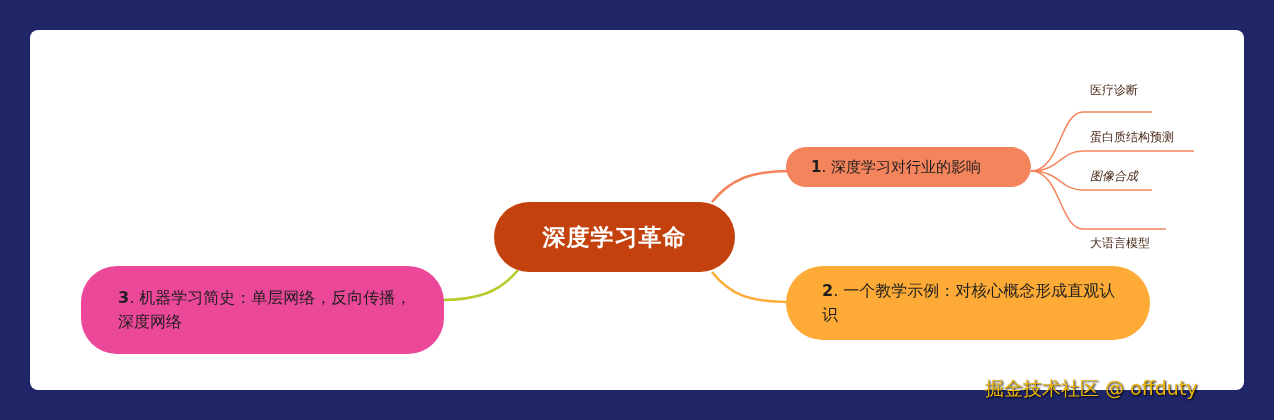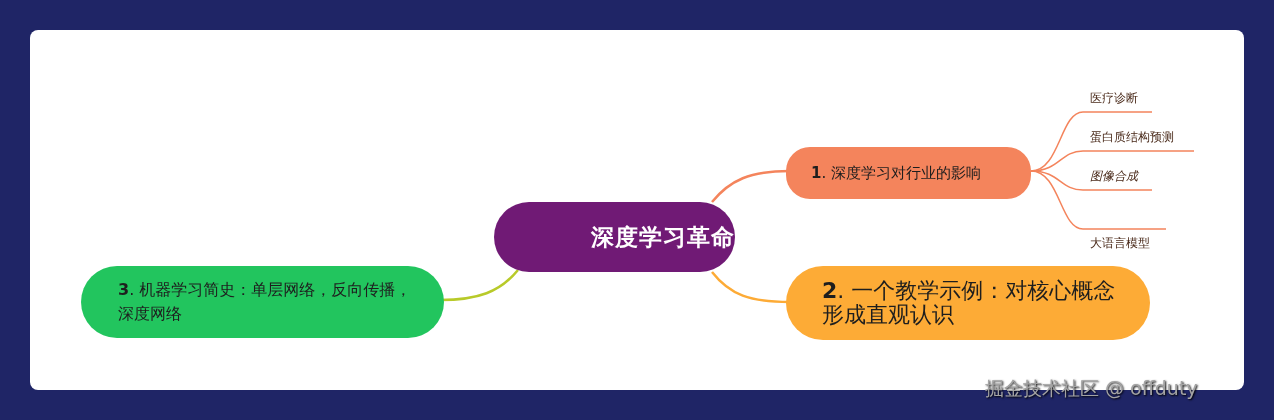--- a/index.html
+++ b/index.html
@@ -15,47 +15,47 @@
     background: #ffffff; border-radius: 8px;
   }
   svg.links { position: absolute; left: 0; top: 0; width: 1274px; height: 420px; pointer-events: none; }
   .node {
     position: absolute; box-sizing: border-box;
     display: flex; align-items: center;
     color: #1e1e1e;
   }
   .root {
     left: 494px; top: 202px; width: 241px; height: 70px;
-    background: #701a75; border-radius: 35px;
-    justify-content: flex-end;
+    background: #c2410c; border-radius: 35px;
+    justify-content: center;
     color: #ffffff; font-weight: bold; font-size: 23px; letter-spacing: 1px;
   }
   .n1 {
-    left: 786px; top: 147px; width: 245px; height: 52px;
+    left: 786px; top: 147px; width: 245px; height: 40px;
     background: #f4845c; border-radius: 24px;
     padding-left: 25px; font-size: 15px;
   }
   .n2 {
     left: 786px; top: 266px; width: 364px; height: 74px;
     background: #fdab36; border-radius: 37px;
-    padding: 0 30px 0 36px; font-size: 22px; line-height: 24px;
+    padding: 0 30px 0 36px; font-size: 16px; line-height: 24px;
   }
   .n3 {
-    left: 81px; top: 266px; width: 363px; height: 72px;
-    background: #22c55e; border-radius: 36px;
+    left: 81px; top: 266px; width: 363px; height: 88px;
+    background: #ec4899; border-radius: 36px;
     padding: 0 30px 0 37px; font-size: 16px; line-height: 24px;
   }
   .num { font-weight: bold; }
   .leaf {
     position: absolute; font-size: 12px; color: #4a2a1a;
     white-space: nowrap;
   }
   .watermark {
     position: absolute; left: 985px; top: 376px;
-    font-size: 19px; color: #a3a3a3;
+    font-size: 19px; color: #eab308;
     text-shadow: 1px 1px 2px #000000;
     white-space: nowrap;
   }
 </style>
 </head>
 <body>
 
 <div class="canvas"></div>
 
 <svg class="links" viewBox="0 0 1274 420">
@@ -81,18 +81,18 @@
 </div>
 
 <div class="node n2">
   <span><span class="num">2</span><span>. 一个教学示例：对核心概念形成直观认识</span></span>
 </div>
 
 <div class="node n3">
   <span><span class="num">3</span><span>. 机器学习简史：单层网络，反向传播，深度网络</span></span>
 </div>
 
-<div class="leaf" style="left:1090px; top:90px;">医疗诊断</div>
+<div class="leaf" style="left:1090px; top:82px;">医疗诊断</div>
 <div class="leaf" style="left:1090px; top:129px;font-family:Liberation Mono, monospace;">蛋白质结构预测</div>
 <div class="leaf" style="left:1090px; top:168px;font-style:italic;">图像合成</div>
 <div class="leaf" style="left:1090px; top:207px;margin-top:28px;">大语言模型</div>
 
 <div class="watermark">掘金技术社区 @ offduty</div>
 
 </body></html>

